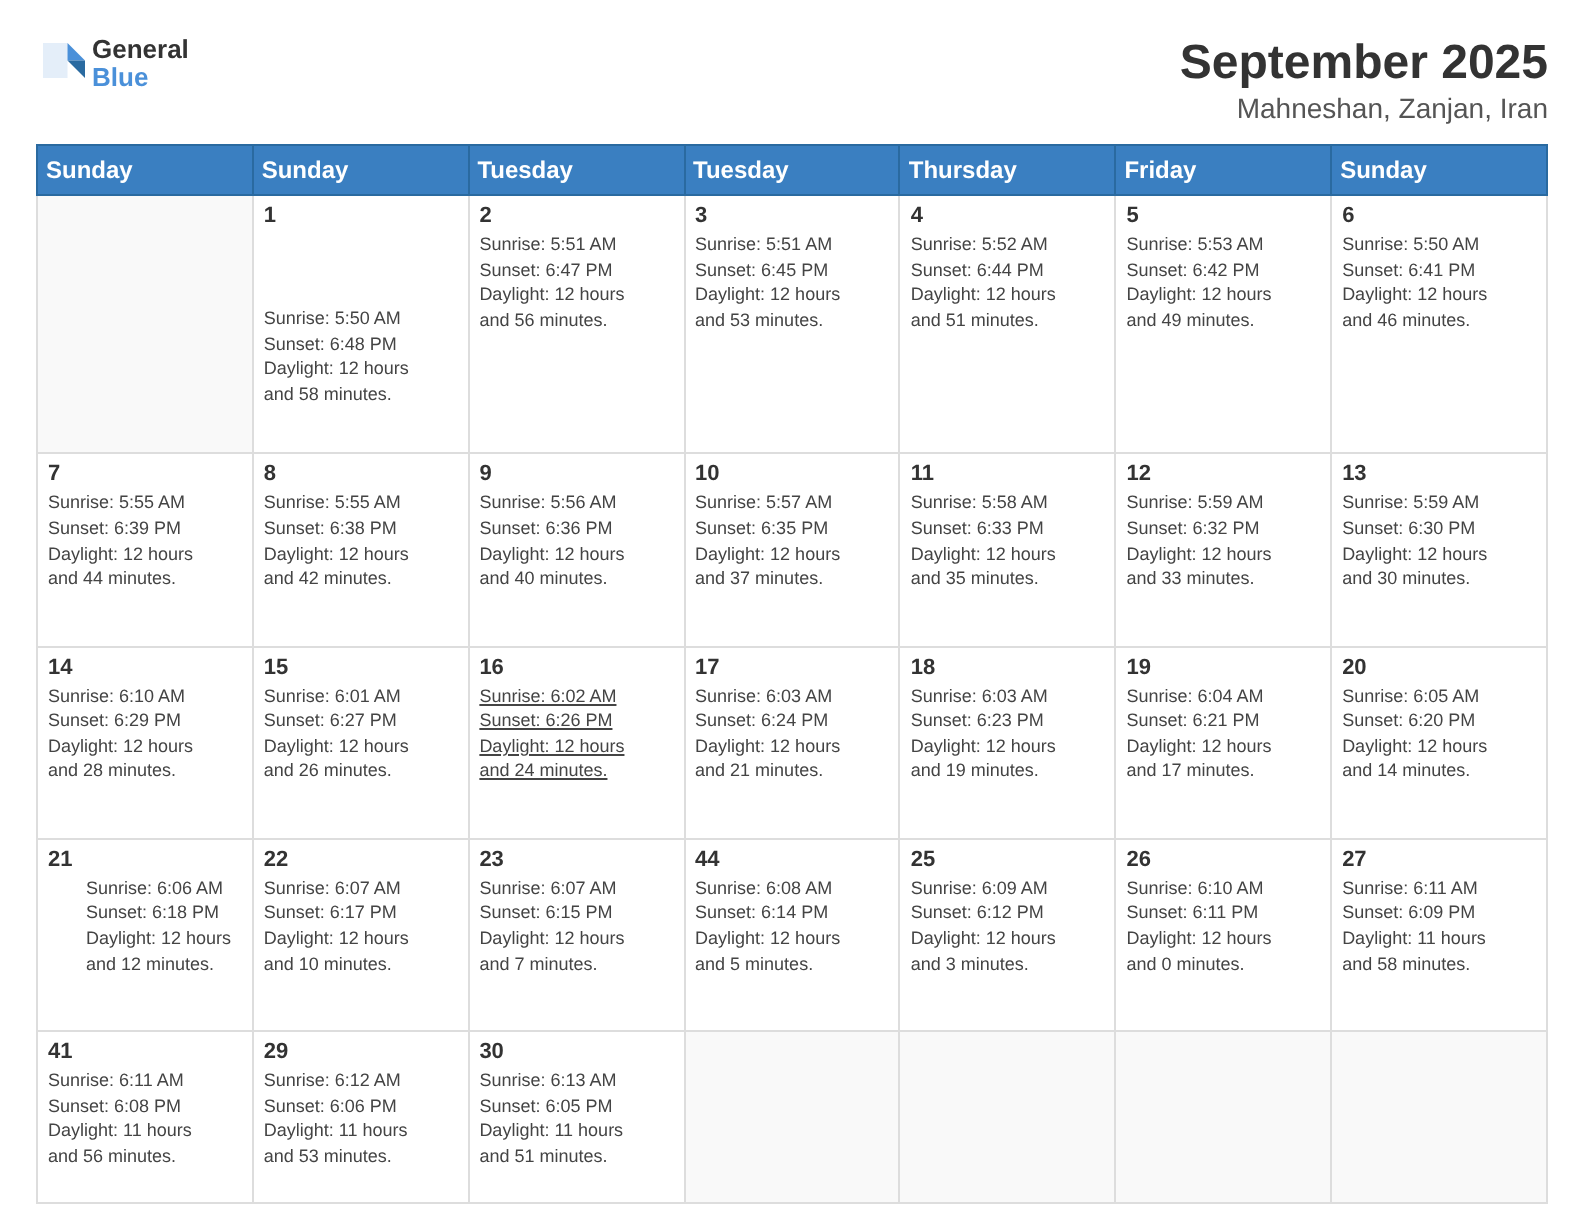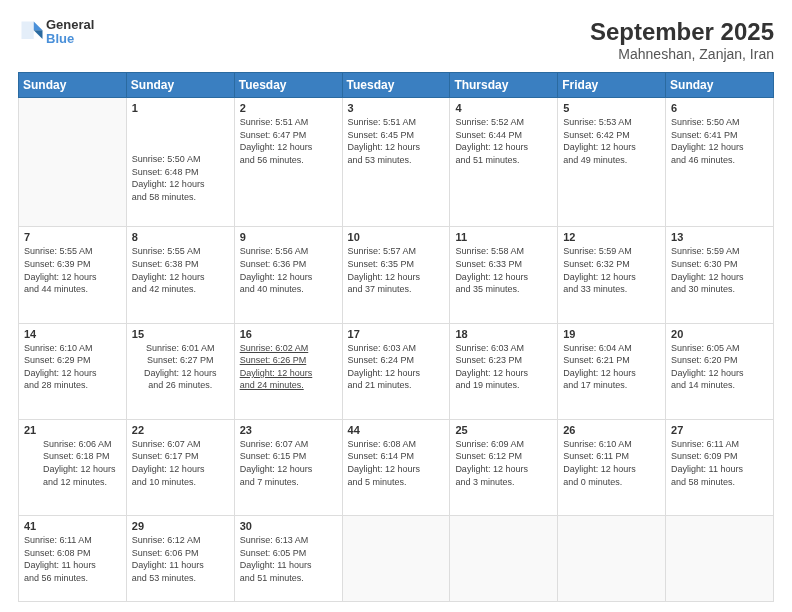--- a/index.html
+++ b/index.html
@@ -231,21 +231,21 @@
         <tr>
           <td>
             <span class="day-number">14</span>
             <div class="day-info" style="white-space: pre-line;">Sunrise: 6:10 AM
 Sunset: 6:29 PM
 Daylight: 12 hours
 and 28 minutes.</div>
           </td>
           <td>
             <span class="day-number">15</span>
-            <div class="day-info" style="white-space: pre-line; text-align: center;">Sunrise: 6:01 AM
+            <div class="day-info" style="white-space: pre-line;">Sunrise: 6:01 AM
 Sunset: 6:27 PM
 Daylight: 12 hours
 and 26 minutes.</div>
           </td>
           <td>
             <span class="day-number">16</span>
             <div class="day-info" style="white-space: pre-line; text-decoration: underline;">Sunrise: 6:02 AM
 Sunset: 6:26 PM
 Daylight: 12 hours
 and 24 minutes.</div>

